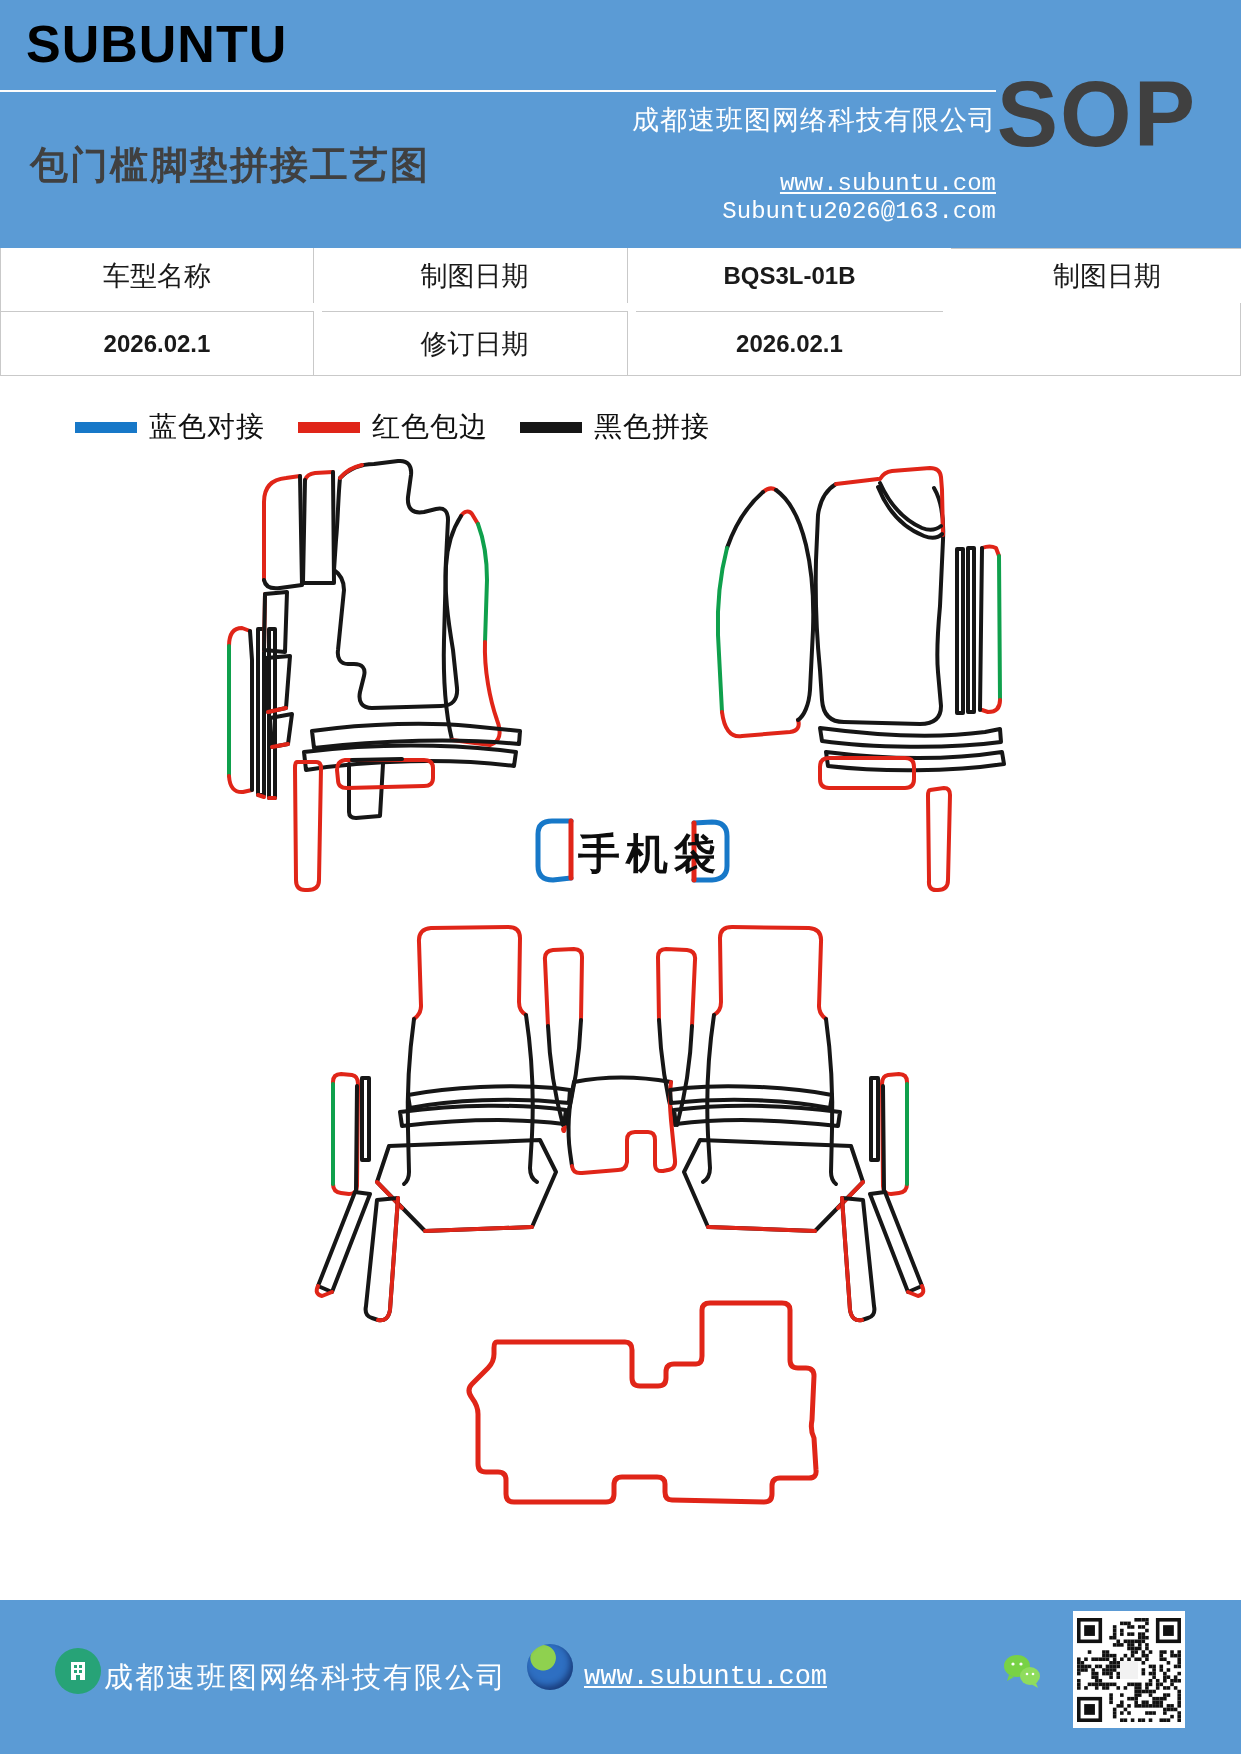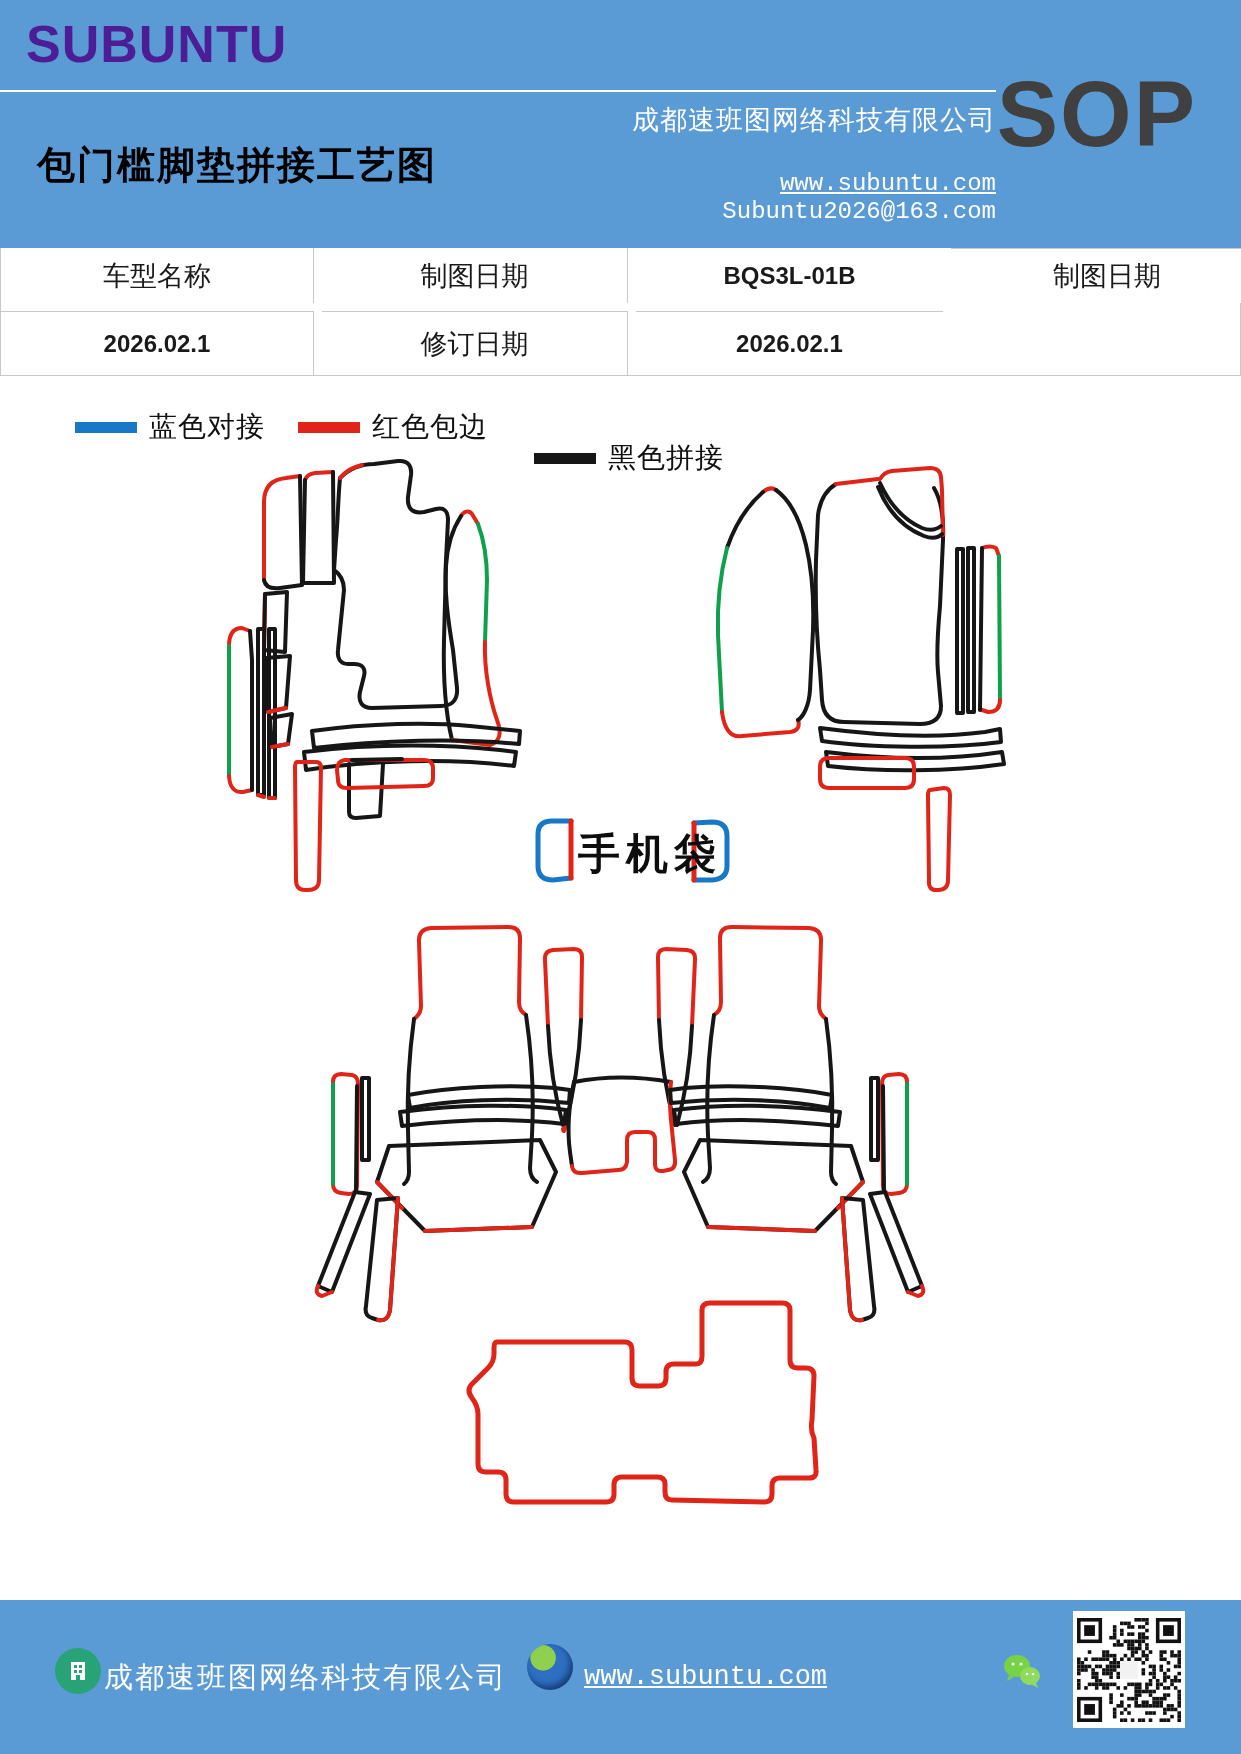--- a/index.html
+++ b/index.html
@@ -1,24 +1,24 @@
 <!DOCTYPE html>
 <html><head>
 <meta charset="utf-8">
 <style>
   html,body{margin:0;padding:0;background:#e8e8e8;}
   .page{position:relative;width:1241px;height:1754px;margin:0 auto;background:#ffffff;
         font-family:"Liberation Sans",sans-serif;overflow:hidden;}
   
   .header{position:absolute;left:0;top:0;width:1241px;height:248px;background:#5b9bd5;}
-  .brand{position:absolute;left:26px;top:14px;color:#4c1d95;font-size:52px;font-weight:800;
+  .brand{position:absolute;left:26px;top:14px;color:#000000;font-size:52px;font-weight:800;
          letter-spacing:1px;font-family:"Liberation Sans",sans-serif;text-align:center;}
   .header-rule{position:absolute;left:0;top:90px;width:996px;height:2px;background:#fcfcfc;}
-  .doc-title{position:absolute;left:30px;top:140px;color:#000000;font-size:38px;font-weight:700;
-             letter-spacing:2px;margin-left:7px;}
+  .doc-title{position:absolute;left:30px;top:140px;color:#404040;font-size:38px;font-weight:700;
+             letter-spacing:2px;}
   .hdr-right{position:absolute;right:245px;top:102px;width:560px;text-align:right;color:#fff;}
   .hdr-company{font-size:27px;letter-spacing:1px;font-family:"Liberation Serif",serif;}
   .hdr-site{position:absolute;right:245px;top:170px;width:560px;text-align:right;color:#fff;
             font-size:24px;font-family:"Liberation Mono",monospace;text-decoration:underline;}
   .hdr-mail{position:absolute;right:245px;top:198px;width:560px;text-align:right;color:#fff;
             font-size:24px;font-family:"Liberation Mono",monospace;}
   .sop{position:absolute;right:44px;top:62px;color:#404040;font-size:92px;font-weight:800;
        letter-spacing:2px;}
   
   .info-table{position:absolute;left:0;top:248px;width:1239px;display:grid;
@@ -28,21 +28,21 @@
         align-items:center;justify-content:center;color:#1a1a1a;background:#fff;}
   .cell.r0{border-top:none;}
   .cell.c3{border-right:none;}
   .cell.lab{font-size:27px;font-family:"Liberation Serif",serif;}
   .cell.val{font-size:24px;font-weight:600;}
   
   .legend{position:absolute;left:0;top:408px;width:1241px;height:40px;}
   .legend-item{position:absolute;top:0;display:flex;align-items:center;text-align:right;}
   .legend-item .sw{width:62px;height:11px;margin-right:12px;display:inline-block;}
   .legend-item .lt{font-size:28px;color:#111;font-family:"Liberation Serif",serif;letter-spacing:1px;}
-  .li-0{left:75px;} .li-1{left:298px;} .li-2{left:534px;margin-top:31px;} .li-3{left:747px;}
+  .li-0{left:75px;} .li-1{left:298px;} .li-2{left:520px;} .li-3{left:747px;}
   
   .diagram-svg{position:absolute;left:0;top:0;width:1241px;height:1754px;}
   .phone-label{position:absolute;left:578px;top:826px;width:112px;font-size:42px;color:#0d0d0d;
                font-weight:600;letter-spacing:6px;white-space:nowrap;}
   
   .footer{position:absolute;left:0;top:1600px;width:1241px;height:154px;background:#5b9bd5;}
   .f-company{position:absolute;left:104px;top:58px;color:#fff;font-size:29px;letter-spacing:2px;
              font-family:"Liberation Serif",serif;}
   .f-site{position:absolute;left:584px;top:62px;color:#fff;font-size:27px;
           font-family:"Liberation Mono",monospace;text-decoration:underline;}

